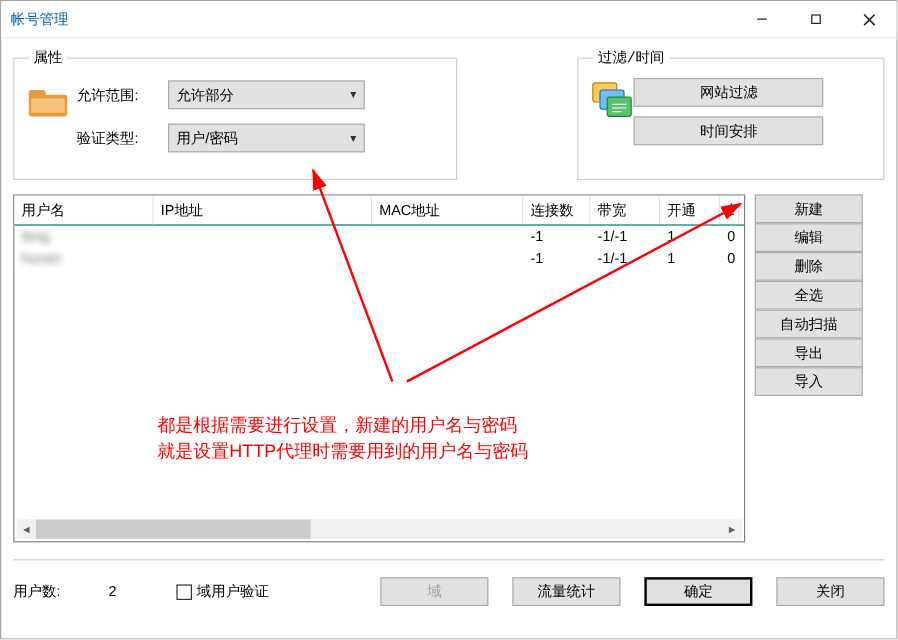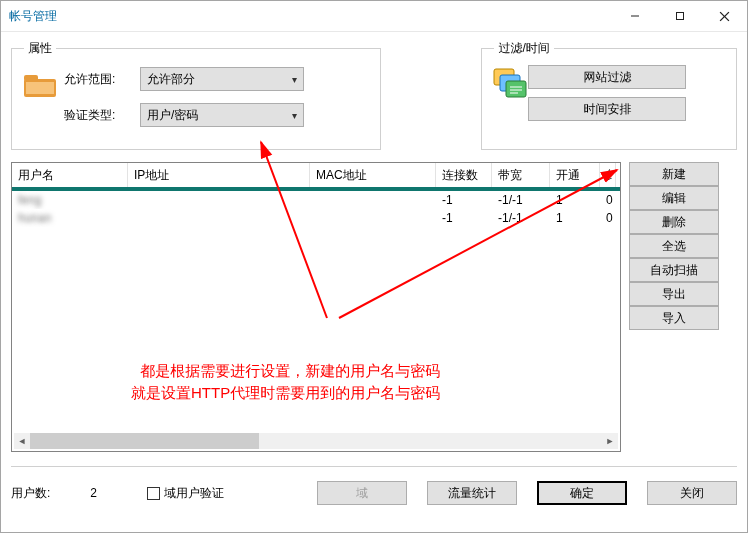--- a/index.html
+++ b/index.html
@@ -65,20 +65,21 @@
     padding: 0 4px;
     margin-left: 2px;
   }
   .group-attr {
     width: 352px;
     height: 92px;
   }
   .group-filter {
     width: 236px;
     height: 92px;
+    font-family: Liberation Mono, monospace;
   }
   .attr-body {
     display: flex;
     gap: 6px;
     align-items: flex-start;
     padding-top: 4px;
   }
   .folder-icon {
     width: 36px;
     height: 28px;
@@ -165,21 +166,21 @@
     width: 608px;
     height: 288px;
     position: relative;
     overflow: hidden;
     background: #fff;
   }
   .listhead {
     display: flex;
     height: 24px;
     background: #fff;
-    border-bottom: 4px solid #0f766e;
+    border-bottom: 1px solid #0f766e;
     font-size: 12px;
     align-items: center;
   }
   .col {
     padding-left: 6px;
     border-right: 1px solid #e3e3e3;
     height: 100%;
     display: flex;
     align-items: center;
     box-sizing: border-box;
@@ -433,19 +434,19 @@
       <defs>
         <marker id="ah" markerWidth="10" markerHeight="10" refX="8" refY="3" orient="auto">
           <path d="M0,0 L0,6 L9,3 z" fill="#ff0000"></path>
         </marker>
       </defs>
 
       <line x1="326" y1="286" x2="260" y2="110" stroke="#ff0000" stroke-width="2" marker-end="url(#ah)"></line>
 
       <line x1="338" y1="286" x2="616" y2="138" stroke="#ff0000" stroke-width="2" marker-end="url(#ah)"></line>
     </svg>
-    <div class="anno-text" style="left:130px; top:328px;text-align:right;">
+    <div class="anno-text" style="left:130px; top:312px;">
       <div>都是根据需要进行设置，新建的用户名与密码</div>
       <div>就是设置HTTP代理时需要用到的用户名与密码</div>
     </div>
 
   </div>
 </div>
 
 </body></html>

